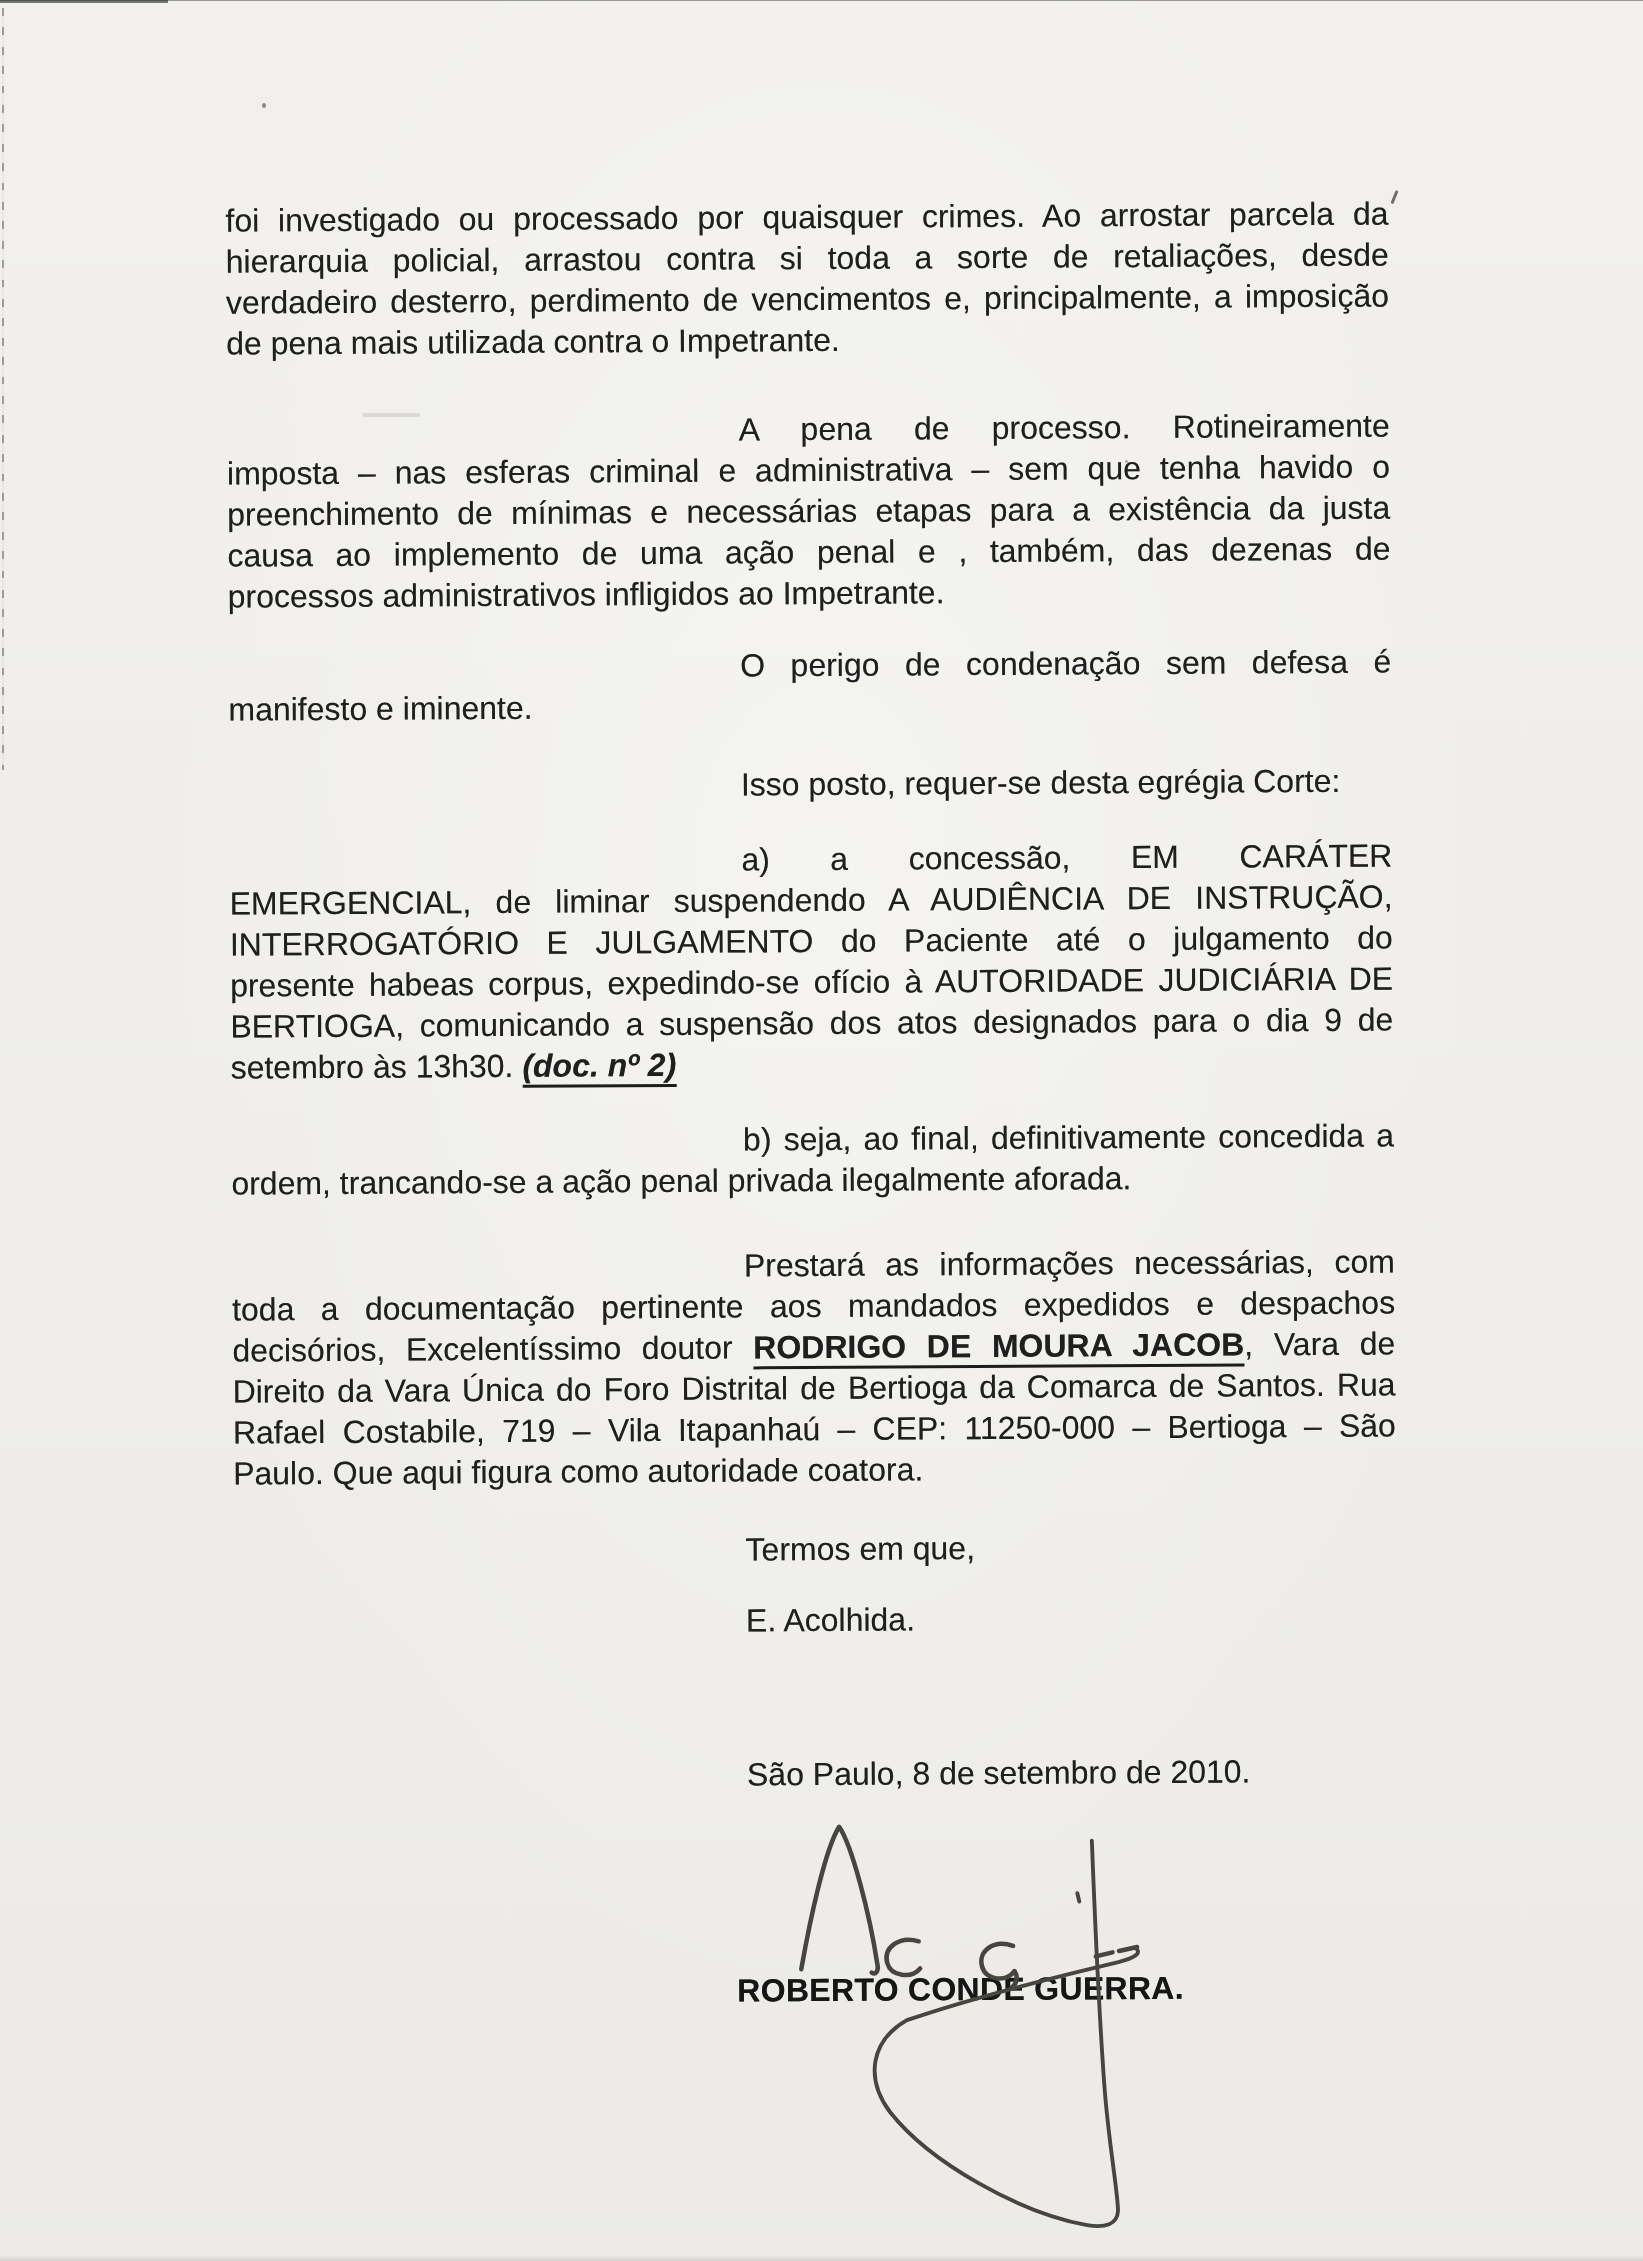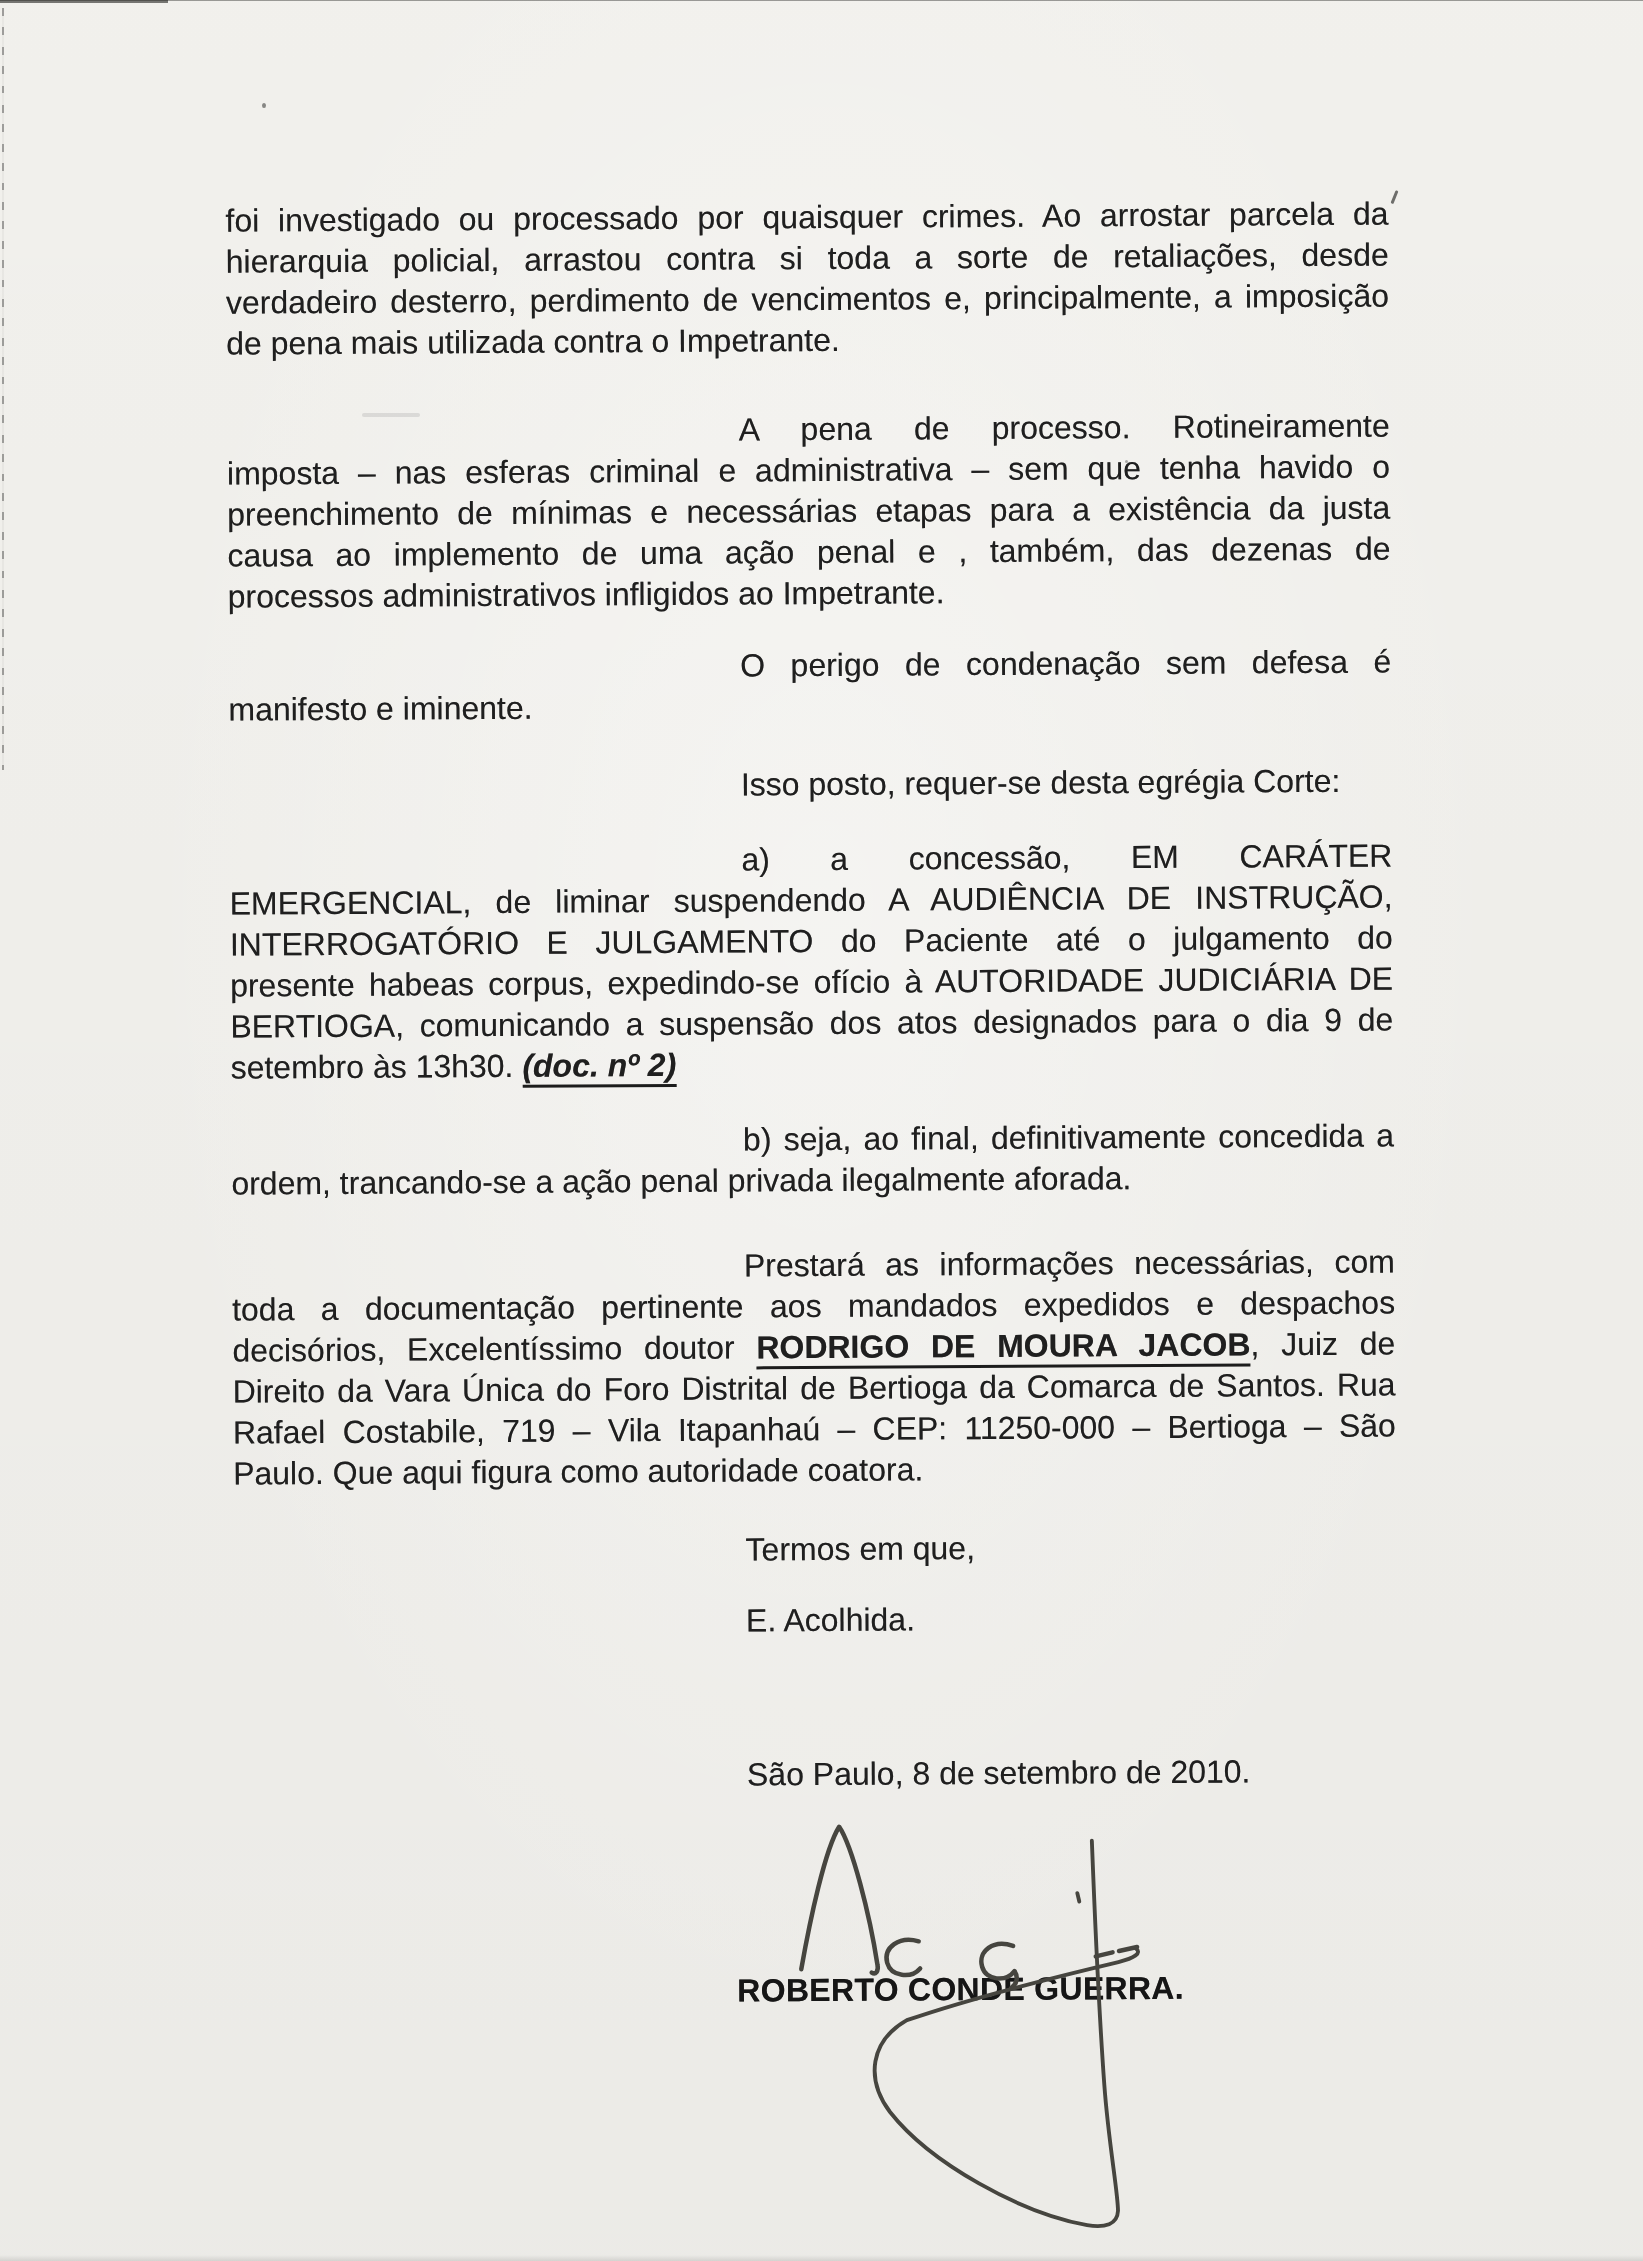--- a/index.html
+++ b/index.html
@@ -91,21 +91,21 @@
         <div class="line"><span>BERTIOGA, comunicando a suspensão dos atos designados para o dia 9 de</span></div>
         <div class="line lastline"><span>setembro às 13h30. </span><span class="bold-italic-underline">(doc. nº 2)</span></div>
       </div>
       <div class="para m52">
         <div class="line firstline"><span>b) seja, ao final, definitivamente concedida a</span></div>
         <div class="line lastline"><span>ordem, trancando-se a ação penal privada ilegalmente aforada.</span></div>
       </div>
       <div class="para m68">
         <div class="line firstline"><span>Prestará as informações necessárias, com</span></div>
         <div class="line"><span>toda a documentação pertinente aos mandados expedidos e despachos</span></div>
-        <div class="line"><span>decisórios, Excelentíssimo doutor </span><span class="bold-underline">RODRIGO DE MOURA JACOB</span><span>, Juiz de</span></div>
+        <div class="line"><span>decisórios, Excelentíssimo doutor </span><span class="bold-underline">RODRIGO DE MOURA JACOB</span><span>, Vara de</span></div>
         <div class="line"><span>Direito da Vara Única do Foro Distrital de Bertioga da Comarca de Santos. Rua</span></div>
         <div class="line"><span>Rafael Costabile, 719 – Vila Itapanhaú – CEP: 11250-000 – Bertioga – São</span></div>
         <div class="line lastline"><span>Paulo. Que aqui figura como autoridade coatora.</span></div>
       </div>
       <div class="para m59">
         <div class="line lastline firstline"><span>Termos em que,</span></div>
       </div>
       <div class="para m47">
         <div class="line lastline firstline"><span>E. Acolhida.</span></div>
       </div>

